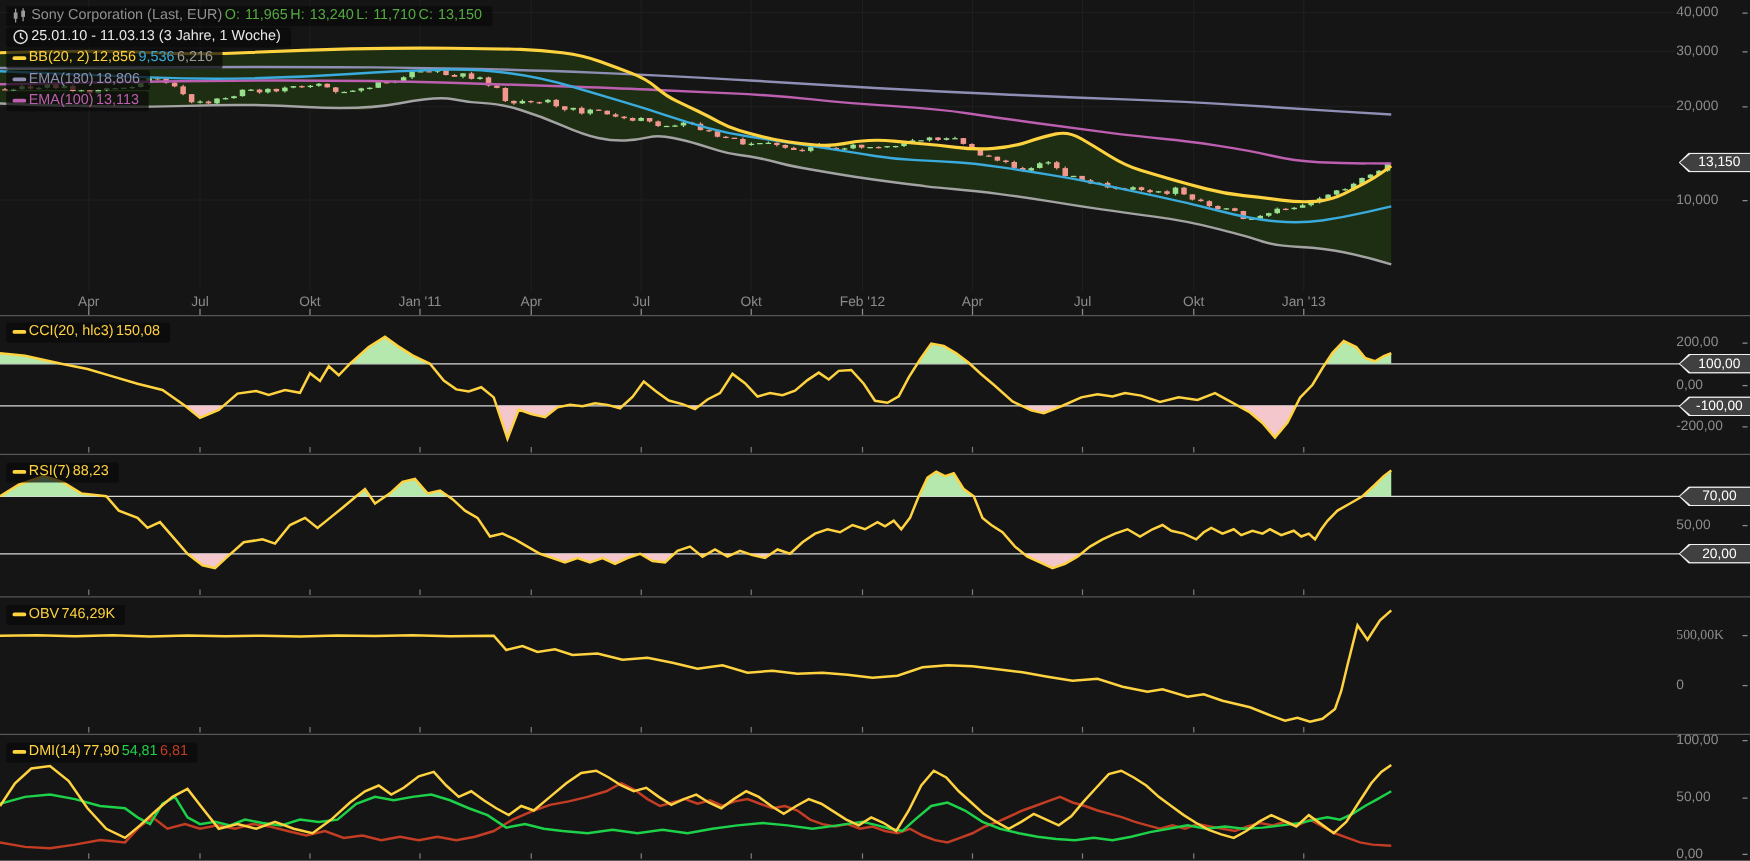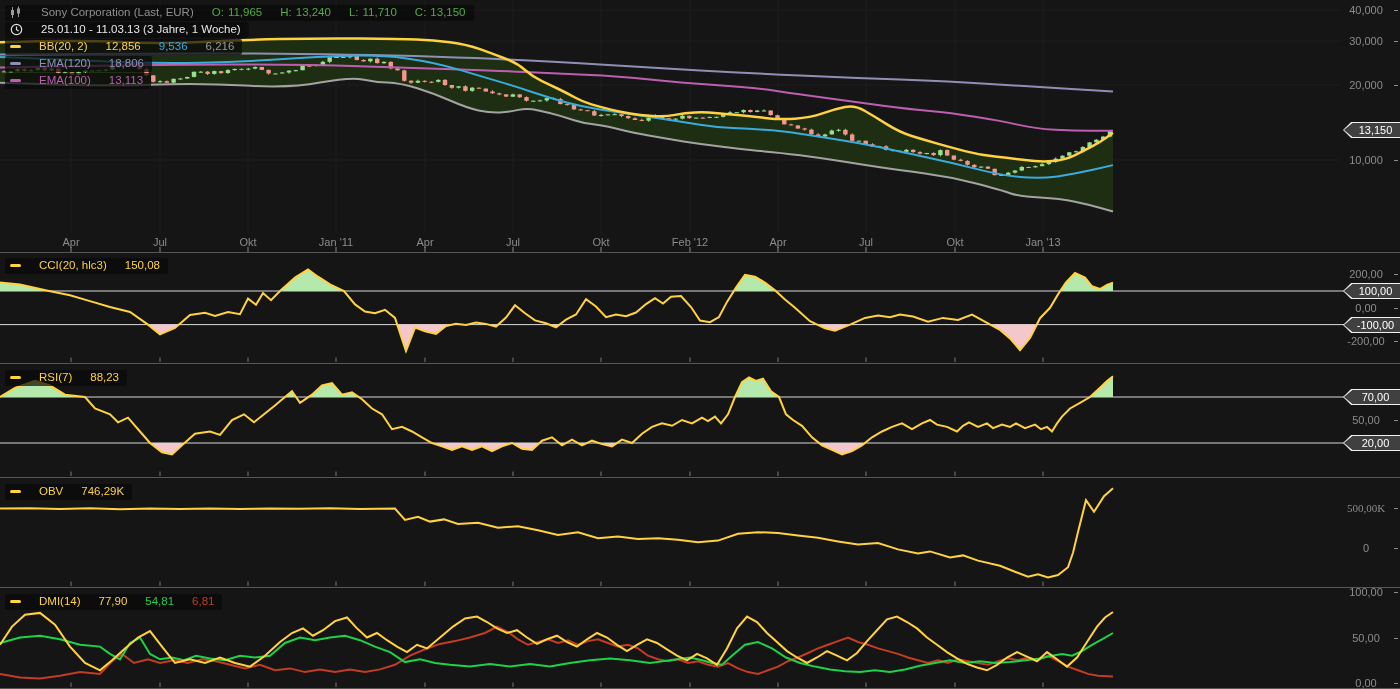--- a/index.html
+++ b/index.html
@@ -1,29 +1,29 @@
 <!DOCTYPE html>
 <html style="--panel_bg: #151515; --grid: #1e1e1e; --separator: #565656; --axis_text: #8c8c8c; --threshold: #d9d9d9; --yellow: #ffd23f; --cyan: #3aabdc; --slate: #8f8fb5; --magenta: #bd5fb0; --gray_band: #a3a3a3; --candle_up: #99e08e; --candle_down: #f2978e; --fill_green: #b5e8ad; --fill_pink: #f4c7cd; --band_fill: #1e2e12; --dmi_green: #1dd148; --dmi_red: #c23d23; --ohlc_green: #54ab40; --title_gray: #909090; --legend_gray: #9a9a9a; --text_light: #e8e8e8; --badge_bg: #404040; --badge_border: #f0f0f0;"><head>
 <meta charset="utf-8">
 <style>
   html,body{margin:0;padding:0;background:#0e0e0e}
   #stage{position:relative;width:1400px;height:689px;background:#151515;font-family:"Liberation Sans",sans-serif;overflow:hidden;color:#ccc}
   #plot{position:absolute;left:0;top:0;z-index:1}
   .axis-strip{position:absolute;z-index:2}
   .axlab{position:absolute;font-size:11px;line-height:14px;color:var(--axis_text,#8c8c8c);white-space:nowrap;z-index:3}
-  .axlab.right{width:50px;text-align:center}
+  .axlab.right{width:50px;text-align:left}
   .axlab.center{transform:translateX(-50%)}
   .tickdash{position:absolute;width:4px;height:1px;background:var(--axis_text,#8c8c8c);z-index:3}
   .badge{position:absolute;left:1343px;width:58px;height:16px;z-index:5}
   .badge .bo{position:absolute;left:0;top:0;right:0;bottom:0;background:var(--badge_border,#f0f0f0);clip-path:polygon(0 50%,14% 0,100% 0,100% 100%,14% 100%)}
   .badge .bi{position:absolute;left:1px;top:1px;right:1px;bottom:1px;background:var(--badge_bg,#404040);clip-path:polygon(0 50%,15% 0,100% 0,100% 100%,15% 100%)}
   .badge .bt{position:absolute;left:0;top:0;right:0;bottom:0;display:flex;align-items:center;justify-content:center;padding-left:7px;color:#fff;font-size:11px}
   .legend-col{position:absolute;left:5px;top:5px;z-index:6;display:flex;flex-direction:column;align-items:flex-start}
   .lrow{margin-bottom:1px}
-  .chip{display:inline-flex;align-items:center;gap:18px;background:rgba(10,10,10,0.72);padding:1px 8px 2px 5px;border-radius:2px;font-size:11.5px;line-height:13px}
+  .chip{display:inline-flex;align-items:center;gap:2px;background:rgba(10,10,10,0.72);padding:1px 8px 2px 5px;border-radius:2px;font-size:11.5px;line-height:13px}
   .ind-head{position:absolute;left:5px;z-index:6}
   .sw{width:11px;height:3px;border-radius:2px;flex:none}
   .pair{display:inline-flex;gap:4px}
   .v-yellow{color:var(--yellow,#ffd23f)}
   .v-cyan{color:var(--cyan,#3aabdc)}
   .v-grayv{color:var(--legend_gray,#9a9a9a)}
   .v-slate{color:var(--slate,#8f8fb5)}
   .v-magenta{color:var(--magenta,#bd5fb0)}
   .v-green{color:var(--ohlc_green,#54ab40)}
   .v-dmigreen{color:var(--dmi_green,#1dd148)}
@@ -579,21 +579,21 @@
     </div>
     <div class="lrow chip">
       <span class="sw" style="background:var(--yellow)"></span>
       <span class="v-yellow">BB(20, 2)</span>
       <span class="v-yellow">12,856</span>
       <span class="v-cyan">9,536</span>
       <span class="v-grayv">6,216</span>
     </div>
     <div class="lrow chip">
       <span class="sw" style="background:var(--slate)"></span>
-      <span class="v-slate">EMA(120)</span>
+      <span class="v-slate">EMA(180)</span>
       <span class="v-slate">18,806</span>
     </div>
     <div class="lrow chip">
       <span class="sw" style="background:var(--magenta)"></span>
       <span class="v-magenta">EMA(100)</span>
       <span class="v-magenta">13,113</span>
     </div>
   </div>
 
   <div class="chip ind-head" style="top:258px">

